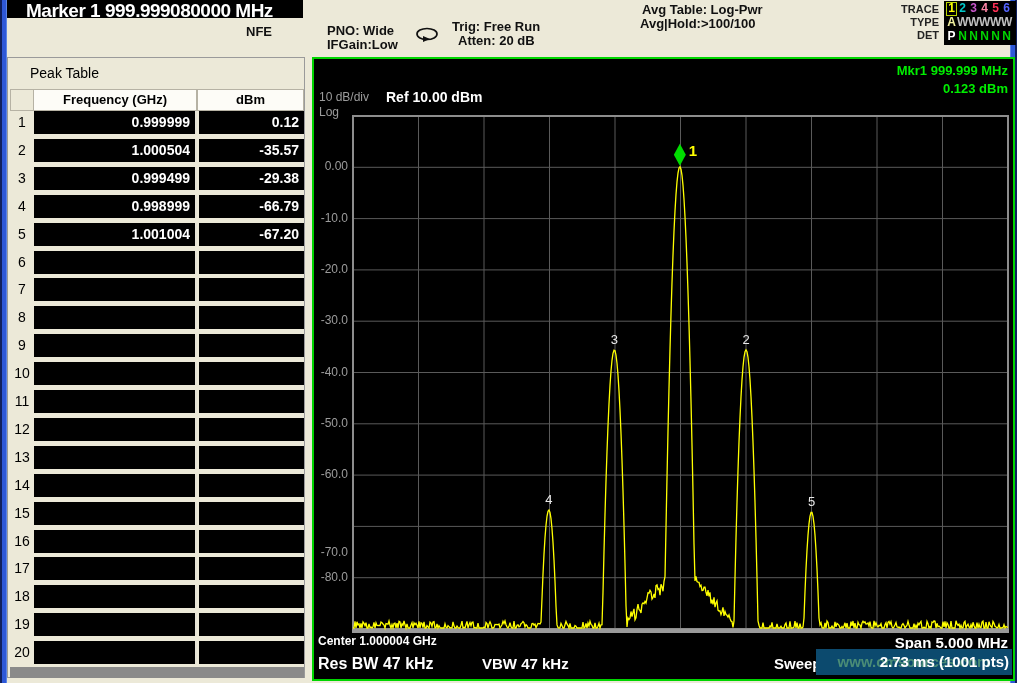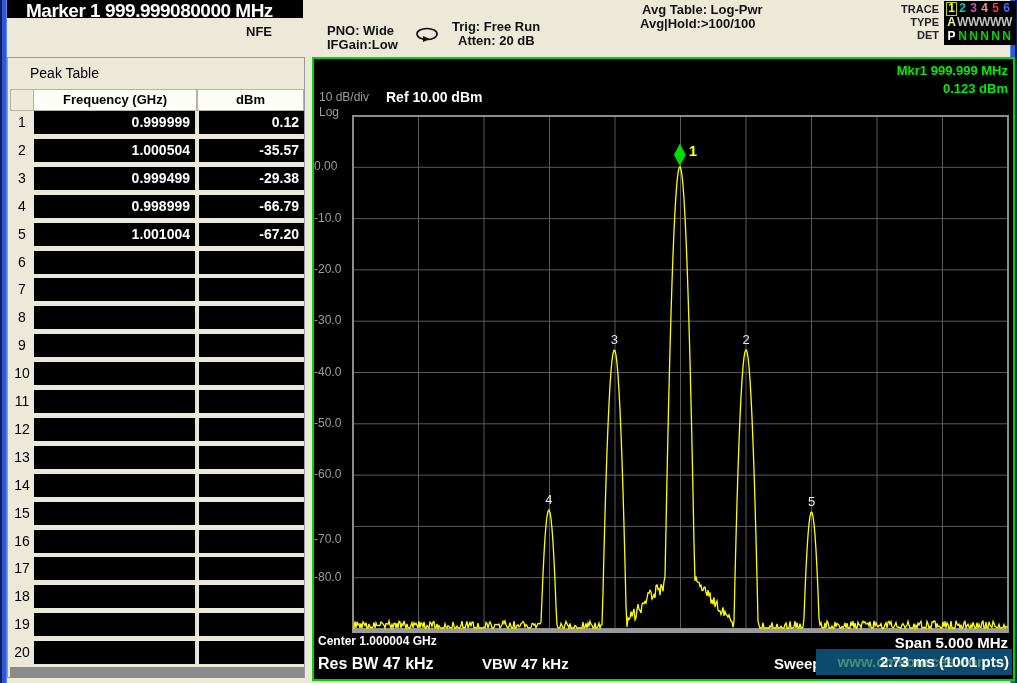--- a/index.html
+++ b/index.html
@@ -28,21 +28,21 @@
   .pt-freq{position:absolute;left:24px;width:163px;height:23px;background:#000;color:#fff;font-weight:bold;
     font-size:14px;text-align:right;padding-right:5px;line-height:23px;border-right:2px solid #e6e3d6}
   .pt-dbm{position:absolute;left:189px;width:105px;height:23px;background:#000;color:#fff;font-weight:bold;
     font-size:14px;text-align:right;padding-right:5px;line-height:23px}
   #pt-strip{position:absolute;left:2px;top:609px;width:294px;height:11px;background:#8a8a8a}
   
   #spectrum{position:absolute;left:312px;top:57px;width:703px;height:624px;background:#000;border:2px solid #00d500}
   .grn{color:#00ee00;font-weight:bold;font-size:13px;position:absolute;white-space:nowrap}
   .gray{color:#9c9c9c;font-size:12px;position:absolute;white-space:nowrap}
   .wht{color:#fff;font-weight:bold;position:absolute;white-space:nowrap}
-  .ytick{position:absolute;left:0;width:34px;color:#9c9c9c;font-size:12px}
+  .ytick{position:absolute;left:0;width:34px;text-align:right;color:#9c9c9c;font-size:12px}
   #plot{position:absolute;left:0;top:0}
   #sweep-box{position:absolute;left:502px;top:590px;width:196px;height:26px;background:#0c4a6e}
   #watermark{position:absolute;left:0;top:0;width:100%;height:26px;line-height:26px;text-align:center;
     font-weight:bold;font-size:15px;color:rgba(125,195,125,.55);white-space:nowrap}
   #sweep-val{position:absolute;right:3px;top:0;height:18px;line-height:26px;color:#fff;font-weight:bold;font-size:15px}
 </style>
 </head>
 <body>
 
 <div id="screen">
@@ -212,21 +212,21 @@
     <span class="gray" style="left:5px;top:46px">Log</span>
     <span class="wht" style="left:72px;top:30px;font-size:14px">Ref 10.00 dBm</span>
     <div id="yticks">
         <span class="ytick" style="top: 100.3px;">0.00</span>
         <span class="ytick" style="top: 151.6px;">-10.0</span>
         <span class="ytick" style="top: 202.9px;">-20.0</span>
         <span class="ytick" style="top: 254.2px;">-30.0</span>
         <span class="ytick" style="top: 305.5px;">-40.0</span>
         <span class="ytick" style="top: 356.8px;">-50.0</span>
         <span class="ytick" style="top: 408.1px;">-60.0</span>
-        <span class="ytick" style="top: 473px;">-70.0</span>
+        <span class="ytick" style="top: 486px;">-70.0</span>
         <span class="ytick" style="top: 510.7px;">-80.0</span>
       </div>
     <svg id="plot" width="699" height="620">
         <line x1="104.5" y1="57" x2="104.5" y2="570" stroke="#5a5a5a" stroke-width="1"></line>
         <line x1="39" y1="108.3" x2="694" y2="108.3" stroke="#5a5a5a" stroke-width="1"></line>
         <line x1="170" y1="57" x2="170" y2="570" stroke="#5a5a5a" stroke-width="1"></line>
         <line x1="39" y1="159.6" x2="694" y2="159.6" stroke="#5a5a5a" stroke-width="1"></line>
         <line x1="235.5" y1="57" x2="235.5" y2="570" stroke="#5a5a5a" stroke-width="1"></line>
         <line x1="39" y1="210.9" x2="694" y2="210.9" stroke="#5a5a5a" stroke-width="1"></line>
         <line x1="301" y1="57" x2="301" y2="570" stroke="#5a5a5a" stroke-width="1"></line>

